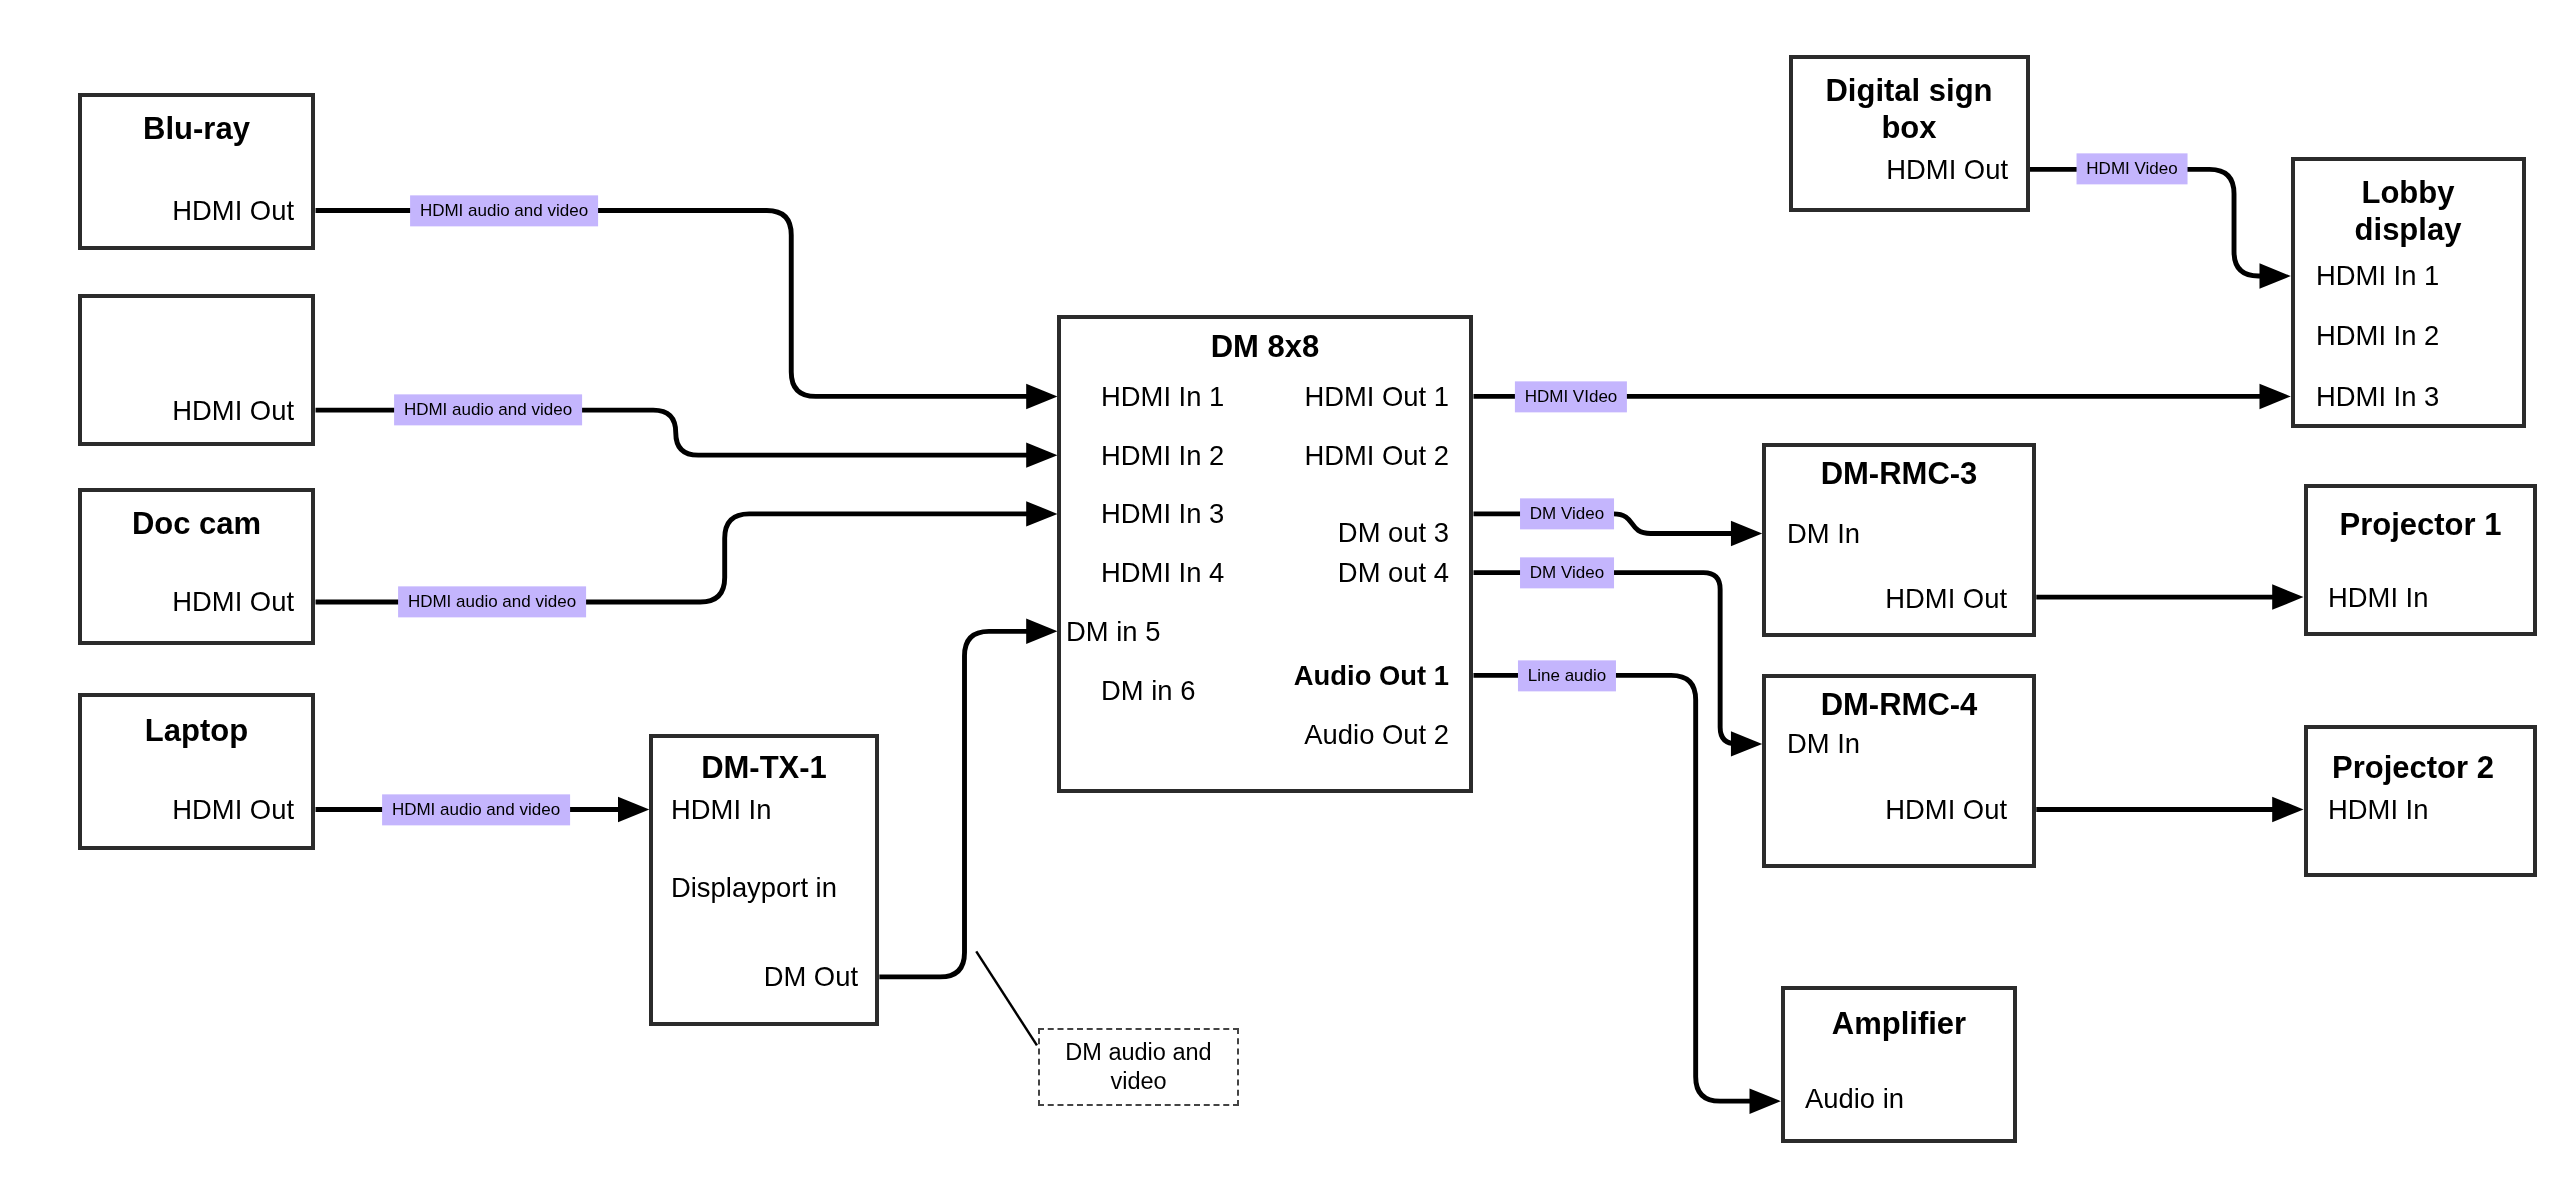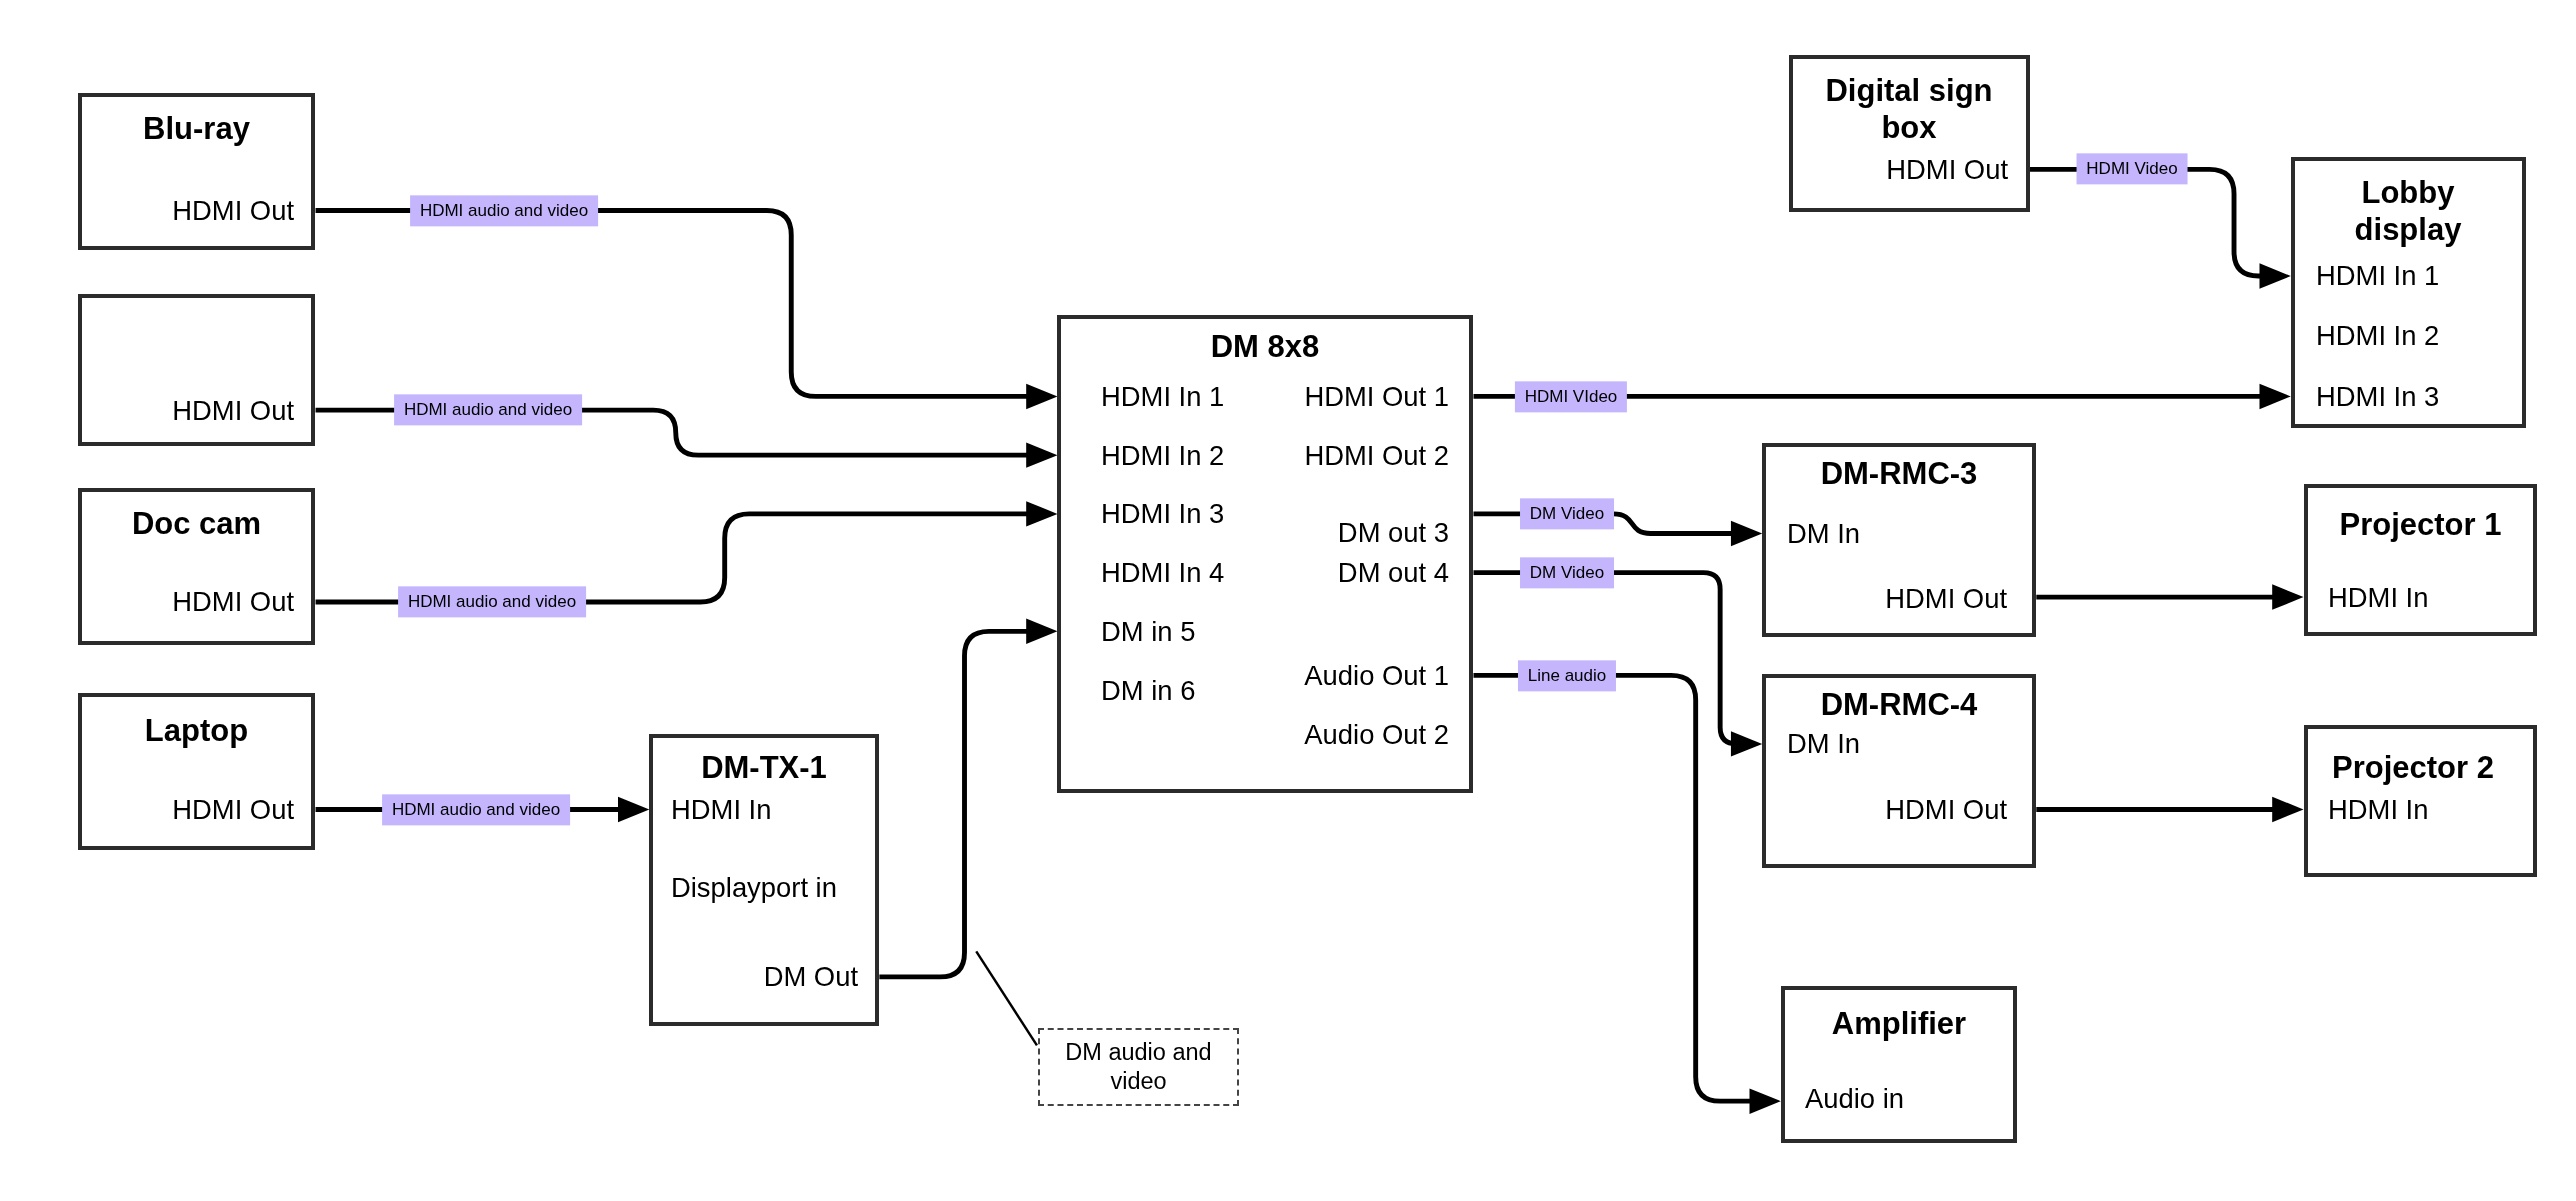--- a/index.html
+++ b/index.html
@@ -101,28 +101,28 @@
   <span class="port" style="right:2282px;top:796px;">HDMI Out</span>
 
   <span class="port" style="left:671px;top:796px;">HDMI In</span>
   <span class="port" style="left:671px;top:874px;">Displayport in</span>
   <span class="port" style="right:1718px;top:963px;">DM Out</span>
 
   <span class="port" style="left:1101px;top:383px;">HDMI In 1</span>
   <span class="port" style="left:1101px;top:442px;">HDMI In 2</span>
   <span class="port" style="left:1101px;top:500px;">HDMI In 3</span>
   <span class="port" style="left:1101px;top:559px;">HDMI In 4</span>
-  <span class="port" style="left:1101px;top:618px;">DM in 5</span>
+  <span class="port" style="left:1066px;top:618px;">DM in 5</span>
   <span class="port" style="left:1101px;top:677px;">DM in 6</span>
 
   <span class="port" style="right:1127px;top:383px;">HDMI Out 1</span>
   <span class="port" style="right:1127px;top:442px;">HDMI Out 2</span>
   <span class="port" style="right:1127px;top:500px;margin-top:19px;">DM out 3</span>
   <span class="port" style="right:1127px;top:559px;">DM out 4</span>
-  <span class="port" style="right:1127px;top:662px;">Audio Out 1</span>
+  <span class="port" style="right:1127px;top:662px;font-weight:bold;">Audio Out 1</span>
   <span class="port" style="right:1127px;top:721px;">Audio Out 2</span>
 
   <span class="port" style="right:568px;top:156px;">HDMI Out</span>
 
   <span class="port" style="left:2316px;top:262px;">HDMI In 1</span>
   <span class="port" style="left:2316px;top:322px;">HDMI In 2</span>
   <span class="port" style="left:2316px;top:383px;">HDMI In 3</span>
 
   <span class="port" style="left:1787px;top:520px;">DM In</span>
   <span class="port" style="right:569px;top:585px;">HDMI Out</span>

